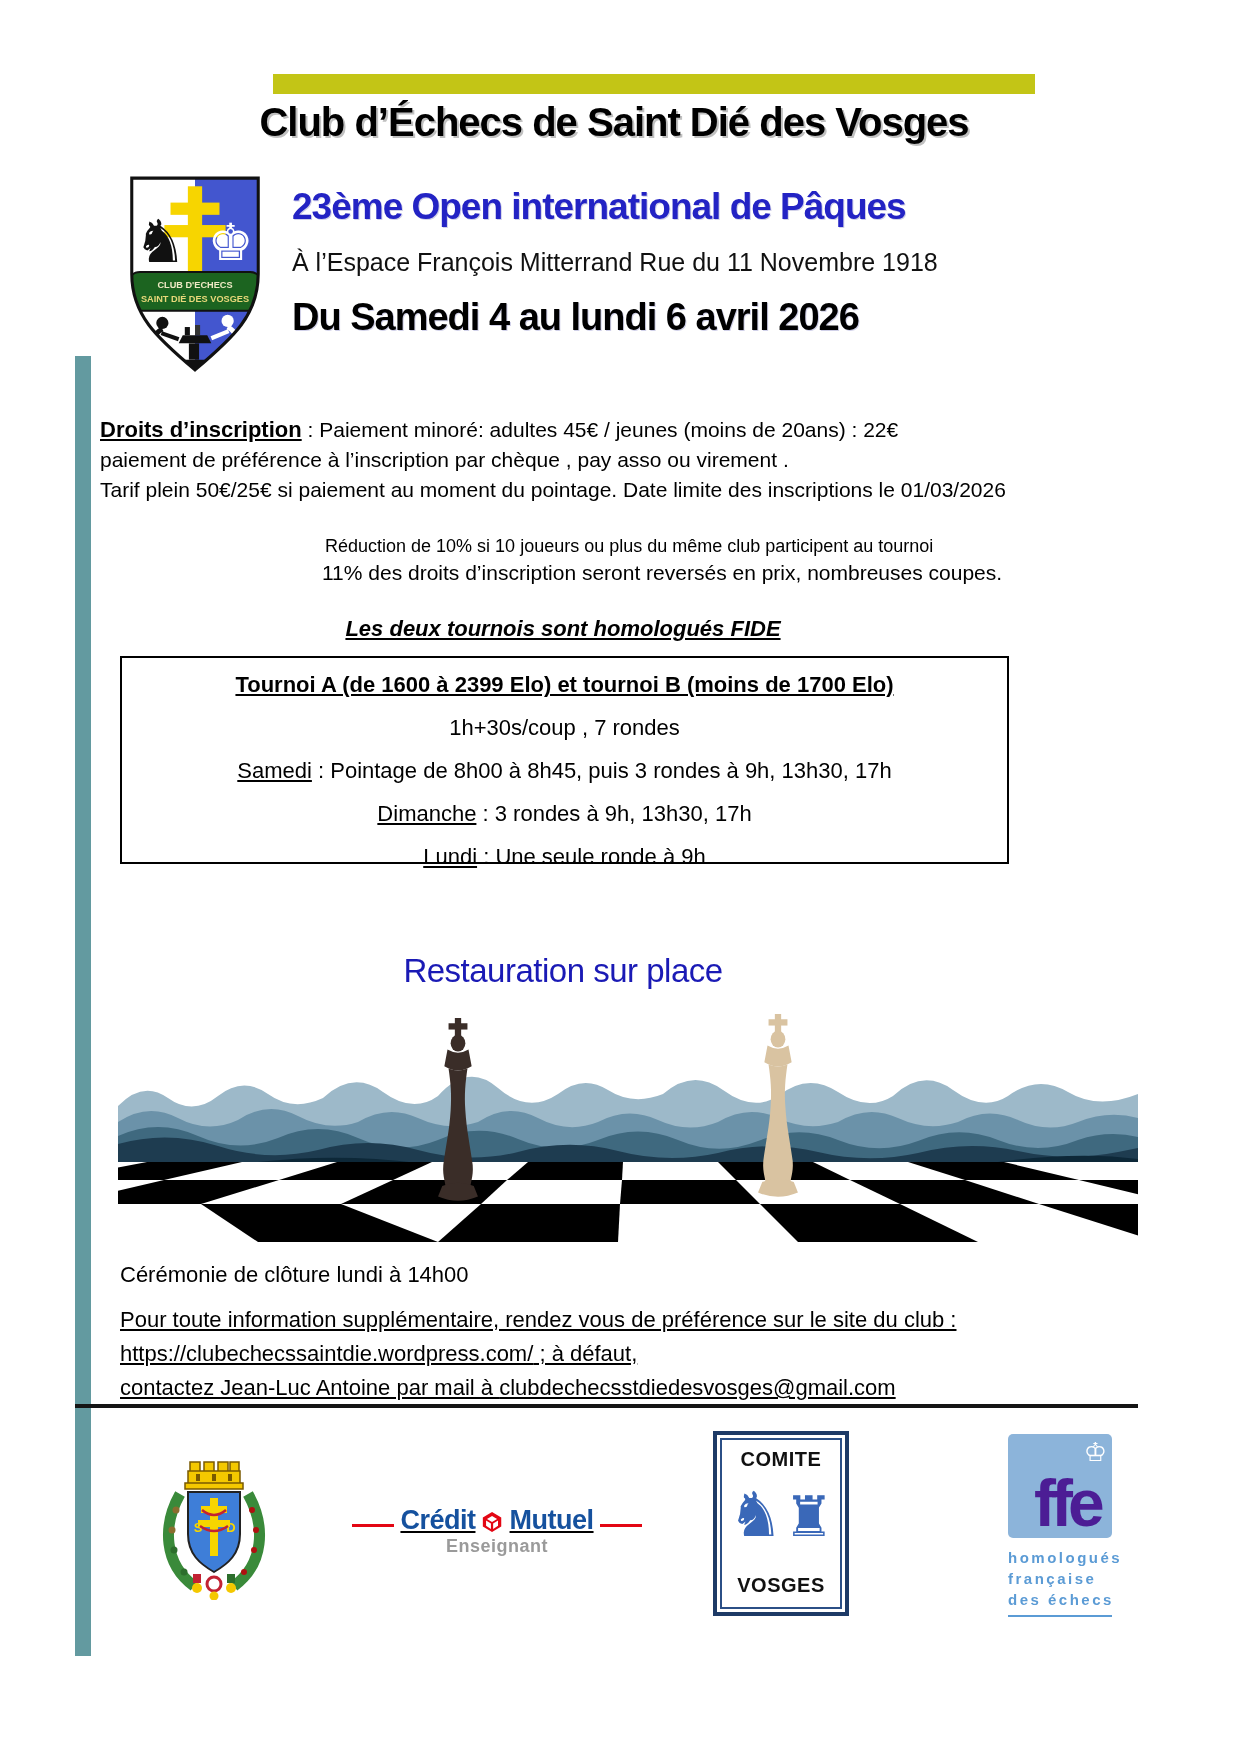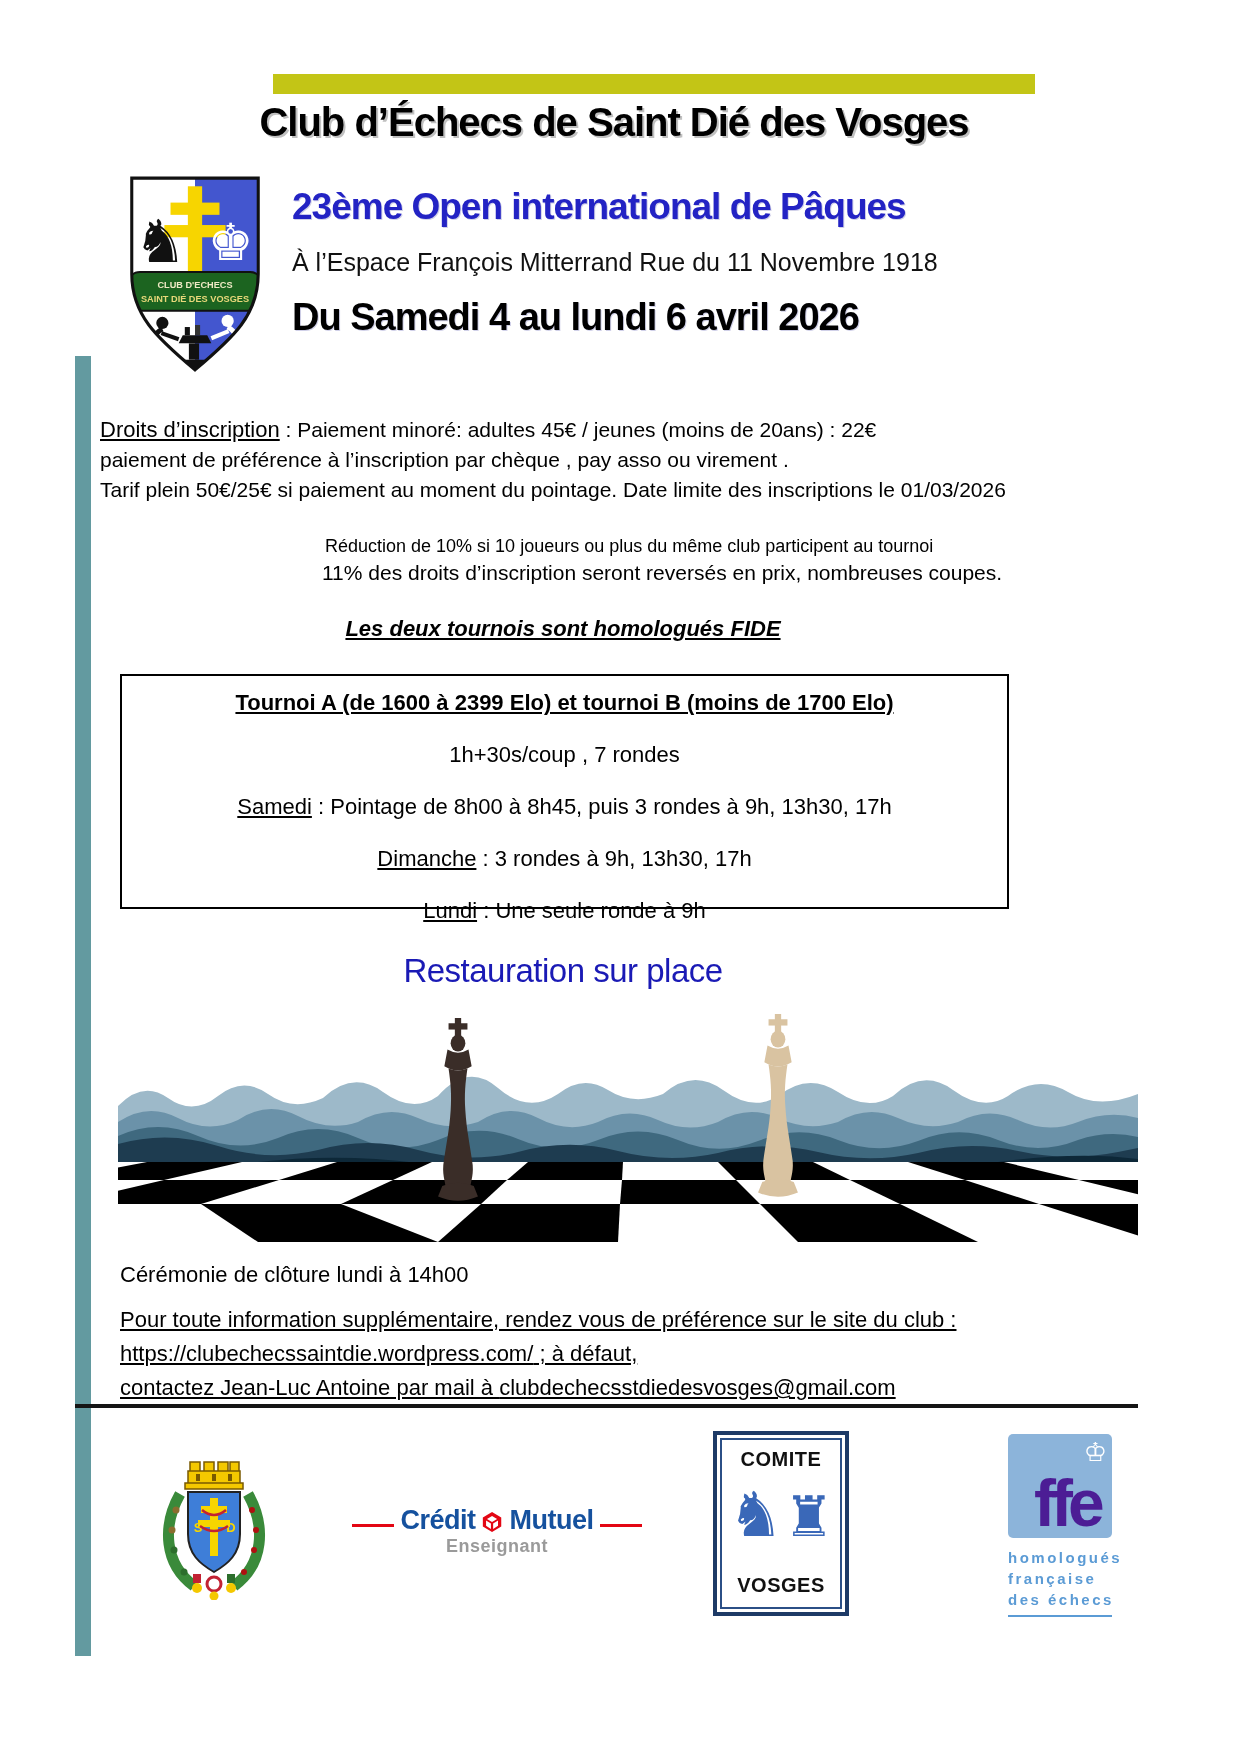--- a/index.html
+++ b/index.html
@@ -17,31 +17,31 @@
   .event-title{position:absolute;left:292px;top:186px;font-size:37px;font-weight:bold;color:#2323c4;
                letter-spacing:-1px;text-shadow:1px 1px 0 rgba(120,120,190,.35);}
   .venue{position:absolute;left:292px;top:248px;font-size:25px;color:#111;}
   .dates{position:absolute;left:292px;top:296px;font-size:38px;font-weight:bold;color:#000000;
          letter-spacing:-1px;text-shadow:1px 1px 0 rgba(120,120,190,.35);}
 
   .crest-wrap{position:absolute;left:120px;top:172px;width:150px;height:204px;}
 
   
   .para1{position:absolute;left:100px;top:415px;width:920px;font-size:21px;line-height:30px;}
-  .ins-label{font-weight:normal;text-decoration:underline;font-size:22px;}
+  .ins-label{font-weight:bold;text-decoration:underline;font-size:22px;}
   .reduction{position:absolute;left:325px;top:520px;font-size:18px;margin-top:16px;}
   .prizes{position:absolute;left:322px;top:561px;font-size:21px;}
   .fide{position:absolute;left:0;top:616px;width:1126px;text-align:center;
         font-size:22px;font-weight:bold;font-style:italic;text-decoration:underline;}
 
   
-  .schedule-box{position:absolute;left:120px;top:674px;width:889px;height:235px;
+  .schedule-box{position:absolute;left:120px;top:656px;width:889px;height:208px;
                 border:2px solid #000;background:#fff;
                 display:flex;flex-direction:column;align-items:center;
-                padding-top:13px;box-sizing:border-box;gap:25px;}
+                padding-top:13px;box-sizing:border-box;gap:16px;}
   .sb-line{font-size:22px;line-height:27px;text-align:center;}
   .sb-title{font-size:22px;font-weight:bold;text-decoration:underline;}
   .day-label{text-decoration:underline;}
 
   .restauration{position:absolute;left:0;top:952px;width:1126px;text-align:center;
                 font-size:33px;color:#1a1ab5;letter-spacing:-0.5px;}
 
   
   .scene{position:absolute;left:118px;top:1010px;width:1020px;height:232px;}
 
@@ -49,21 +49,21 @@
   .ceremony{position:absolute;left:120px;top:1262px;font-size:22px;}
   .closing-info{position:absolute;left:120px;top:1303px;width:960px;font-size:22px;line-height:34px;text-decoration:underline;}
   .link{color:#000;}
 
   .divider{position:absolute;left:75px;top:1404px;width:1063px;height:4px;background:#151515;}
 
   
   .city-coat{position:absolute;left:154px;top:1450px;width:120px;height:150px;}
 
   .cm-block{position:absolute;left:352px;top:1505px;width:290px;text-align:center;}
-  .cm-row{display:flex;align-items:center;justify-content:center;gap:6px;}
+  .cm-row{display:flex;align-items:center;justify-content:center;gap:6px;text-decoration:underline;}
   .cm-line{display:inline-block;width:50px;height:3px;background:#e30613;margin-top:10px;}
   .cm-name{font-size:27px;font-weight:bold;color:#15519e;letter-spacing:-0.5px;}
   .cm-icon{width:26px;height:26px;margin-top:2px;}
   .cm-sub{font-size:18px;font-weight:bold;color:#9a9a9a;margin-top:0px;letter-spacing:0.5px;}
 
   .comite-box{position:absolute;left:713px;top:1431px;width:136px;height:185px;background:#fff;
               border:4px solid #1d3a66;box-sizing:border-box;padding:3px;}
   .comite-inner{border:2px solid #2b4f86;height:100%;box-sizing:border-box;
                 display:flex;flex-direction:column;justify-content:space-between;align-items:center;
                 padding:8px 0 10px 0;}

